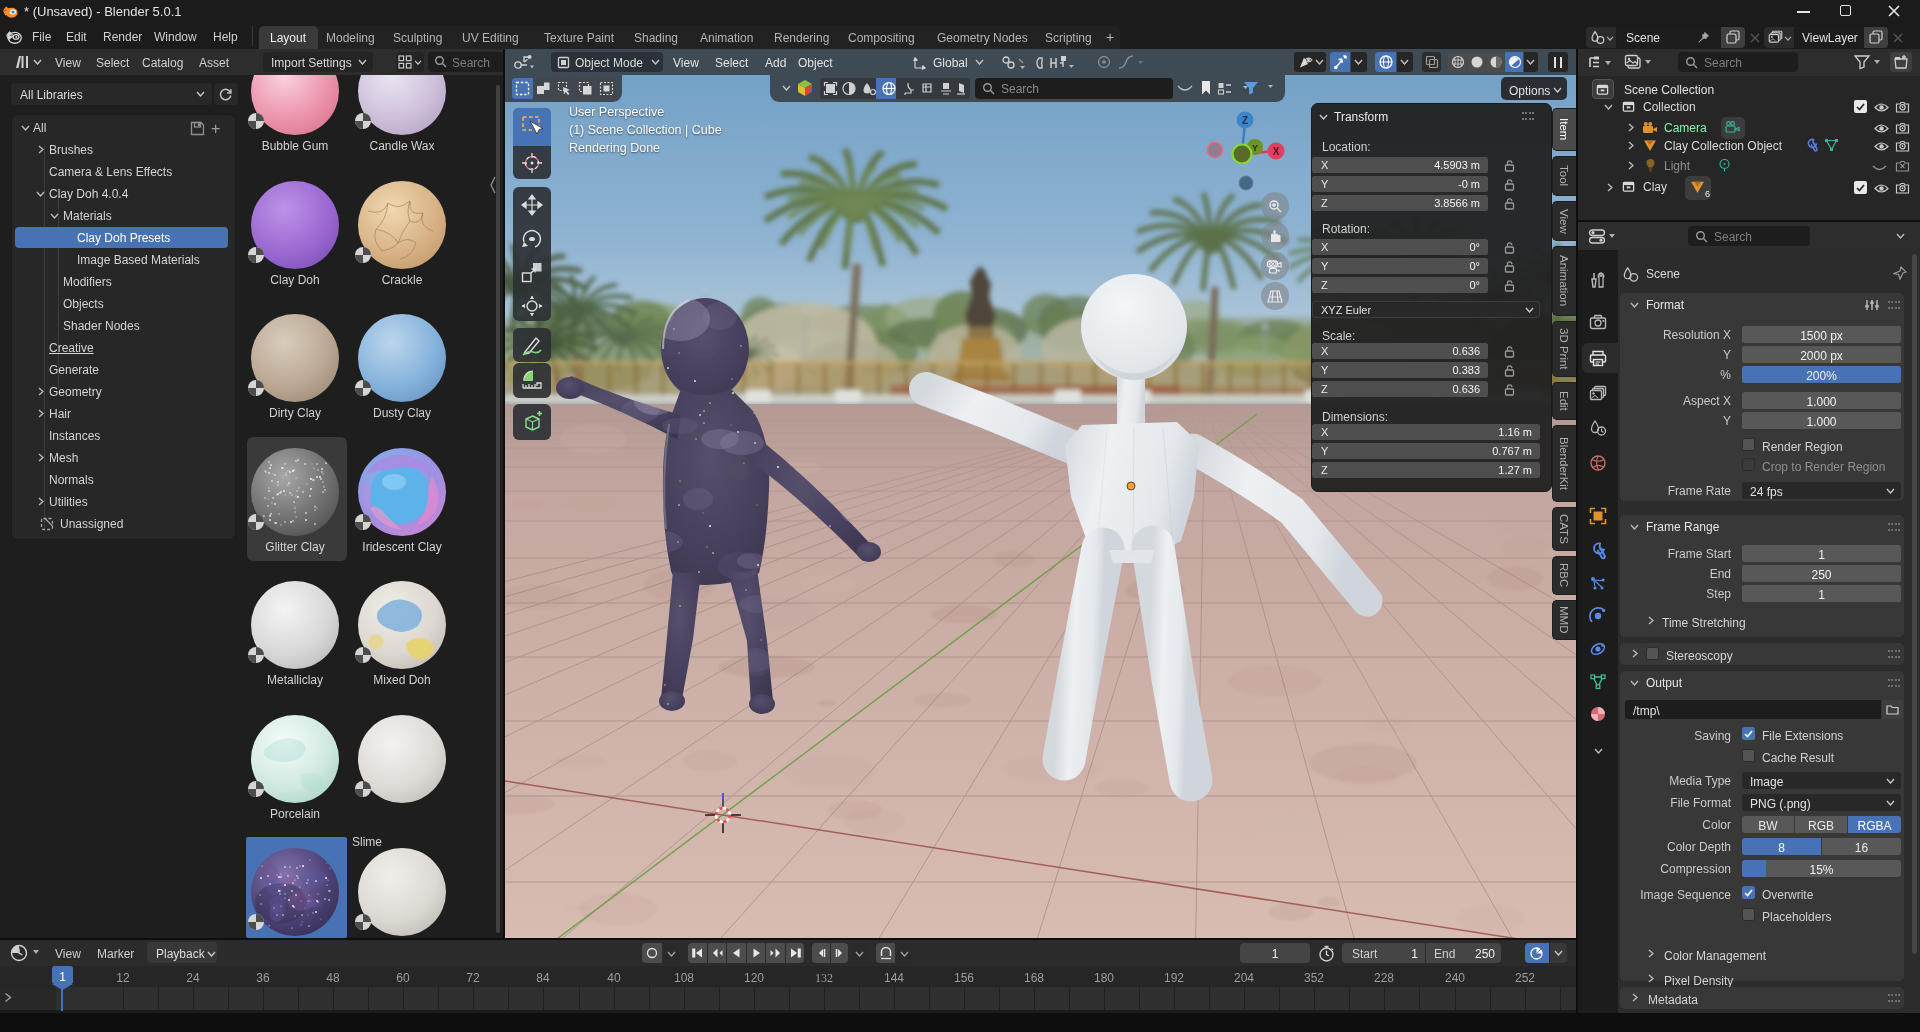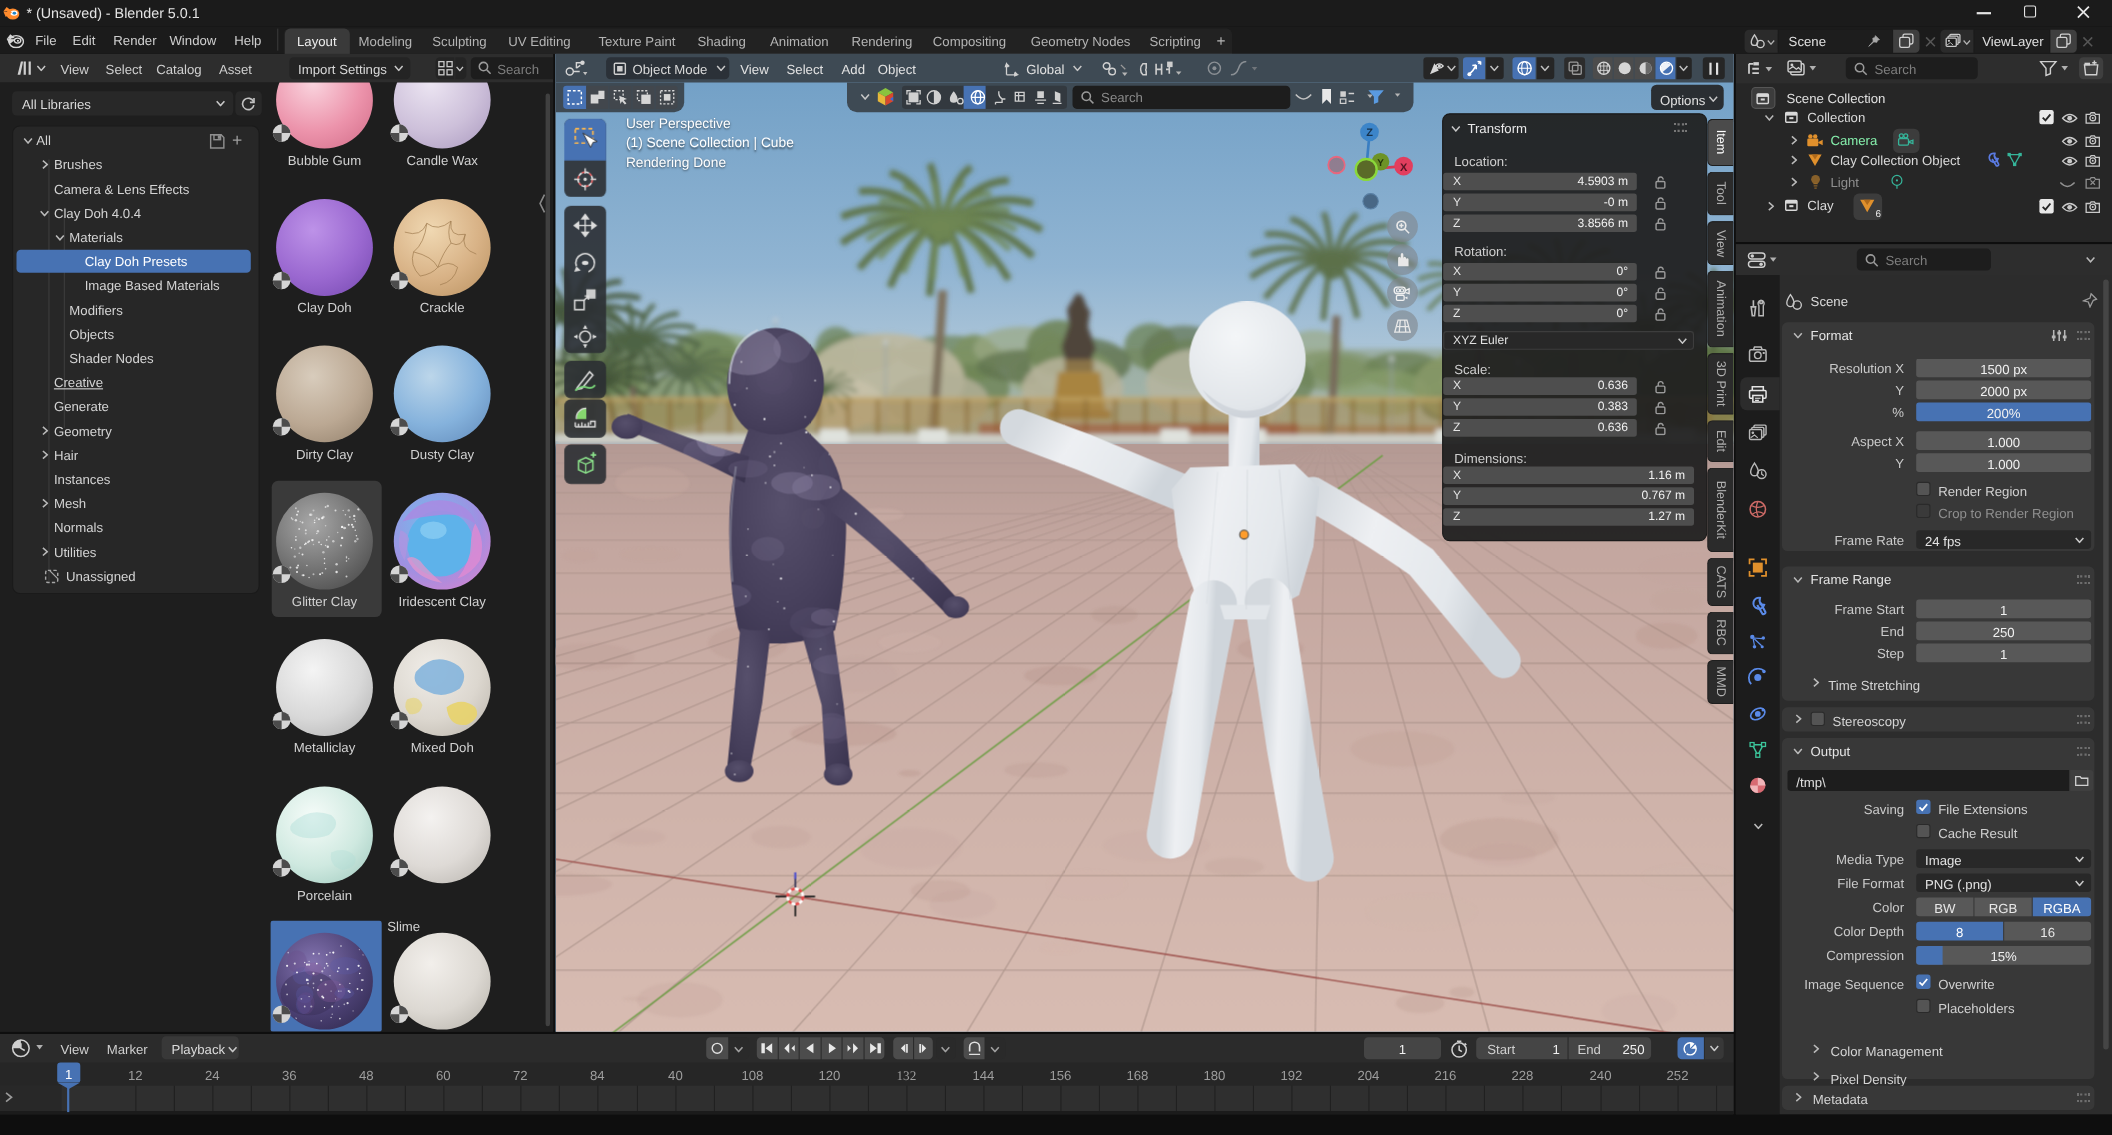--- a/index.html
+++ b/index.html
@@ -2173,21 +2173,21 @@
 <div class="abs" style="left:1069px;top:47px;width:1px;height:23px;background:#202020;"></div>
 <div class="abs txt" style="left:1084px;top:32px;width:40px;text-align:center;color:#9d9d9d;">180</div>
 <div class="abs" style="left:1104px;top:47px;width:1px;height:23px;background:#202020;"></div>
 <div class="abs" style="left:1139px;top:47px;width:1px;height:23px;background:#202020;"></div>
 <div class="abs txt" style="left:1154px;top:32px;width:40px;text-align:center;color:#9d9d9d;">192</div>
 <div class="abs" style="left:1174px;top:47px;width:1px;height:23px;background:#202020;"></div>
 <div class="abs" style="left:1209px;top:47px;width:1px;height:23px;background:#202020;"></div>
 <div class="abs txt" style="left:1224px;top:32px;width:40px;text-align:center;color:#9d9d9d;">204</div>
 <div class="abs" style="left:1244px;top:47px;width:1px;height:23px;background:#202020;"></div>
 <div class="abs" style="left:1279px;top:47px;width:1px;height:23px;background:#202020;"></div>
-<div class="abs txt" style="left:1294px;top:32px;width:40px;text-align:center;color:#9d9d9d;">216</div>
+<div class="abs txt" style="left:1294px;top:32px;width:40px;text-align:center;color:#9d9d9d;">352</div>
 <div class="abs" style="left:1314px;top:47px;width:1px;height:23px;background:#202020;"></div>
 <div class="abs" style="left:1349px;top:47px;width:1px;height:23px;background:#202020;"></div>
 <div class="abs txt" style="left:1364px;top:32px;width:40px;text-align:center;color:#9d9d9d;">228</div>
 <div class="abs" style="left:1384px;top:47px;width:1px;height:23px;background:#202020;"></div>
 <div class="abs" style="left:1419px;top:47px;width:1px;height:23px;background:#202020;"></div>
 <div class="abs txt" style="left:1435px;top:32px;width:40px;text-align:center;color:#9d9d9d;">240</div>
 <div class="abs" style="left:1455px;top:47px;width:1px;height:23px;background:#202020;"></div>
 <div class="abs" style="left:1490px;top:47px;width:1px;height:23px;background:#202020;"></div>
 <div class="abs txt" style="left:1505px;top:32px;width:40px;text-align:center;color:#9d9d9d;">252</div>
 <div class="abs" style="left:1525px;top:47px;width:1px;height:23px;background:#202020;"></div>

